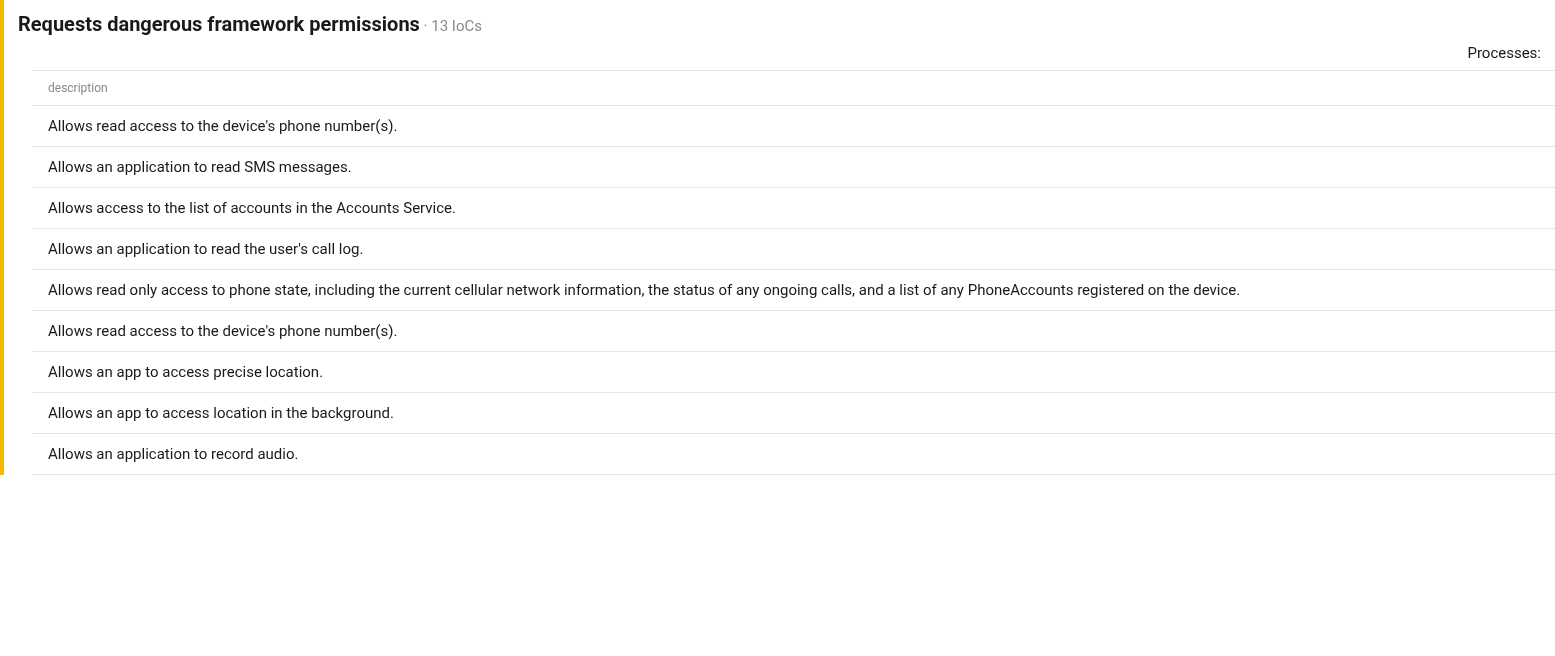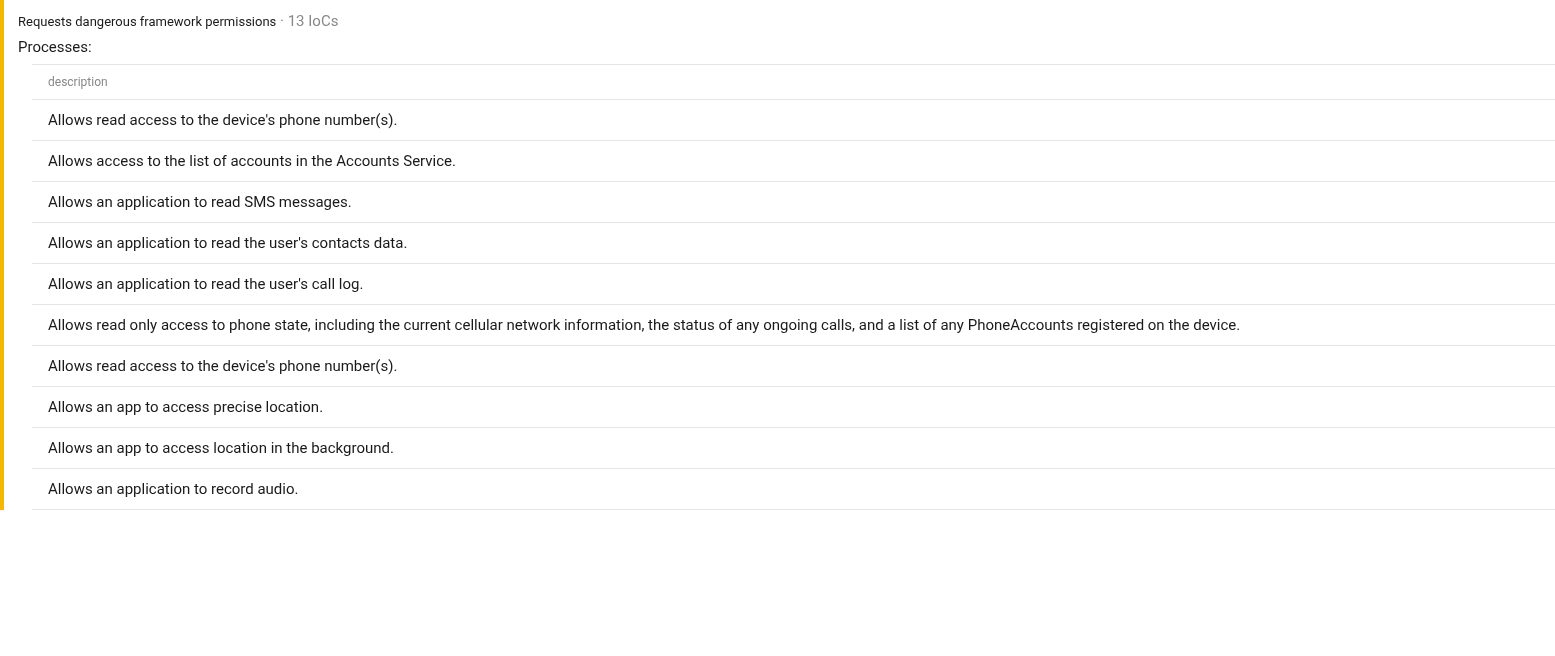--- a/index.html
+++ b/index.html
@@ -14,40 +14,41 @@
       font-size: 15px;
     }
     .container {
       border-left: 4px solid #f5b800;
       padding-left: 0;
     }
     .header {
       padding: 12px 14px 8px 14px;
     }
     .title {
-      font-weight: 400;
-      font-size: 13px;
+      font-weight: 700;
+      font-size: 20px;
       color: #1a1a1a;
       display: inline;
     }
     .ioc-count {
       color: #888;
       font-weight: 400;
       font-size: 15px;
       display: inline;
       text-align: right;
     }
     .separator {
       color: #888;
       font-weight: 400;
     }
     .processes-label {
       padding: 0 14px 8px 14px;
       font-size: 15px;
       color: #1a1a1a;
+      text-align: right;
     }
     .table {
       width: calc(100% - 28px);
       margin-left: 28px;
       border-collapse: collapse;
     }
     .table-header {
       text-align: left;
       padding: 10px 16px;
       color: #888;
@@ -77,27 +78,24 @@
     <thead>
       <tr>
         <th class="table-header">description</th>
       </tr>
     </thead>
     <tbody>
       <tr class="table-row">
           <td class="table-cell">Allows read access to the device's phone number(s).</td>
         </tr>
       <tr class="table-row">
-          <td class="table-cell">Allows access to the list of accounts in the Accounts Service.</td>
-        </tr>
-      <tr class="table-row">
           <td class="table-cell">Allows an application to read SMS messages.</td>
         </tr>
       <tr class="table-row">
-          <td class="table-cell">Allows an application to read the user's contacts data.</td>
+          <td class="table-cell">Allows access to the list of accounts in the Accounts Service.</td>
         </tr>
       <tr class="table-row">
           <td class="table-cell">Allows an application to read the user's call log.</td>
         </tr>
       <tr class="table-row">
           <td class="table-cell">Allows read only access to phone state, including the current cellular network information, the status of any ongoing calls, and a list of any PhoneAccounts registered on the device.</td>
         </tr>
       <tr class="table-row">
           <td class="table-cell">Allows read access to the device's phone number(s).</td>
         </tr>

